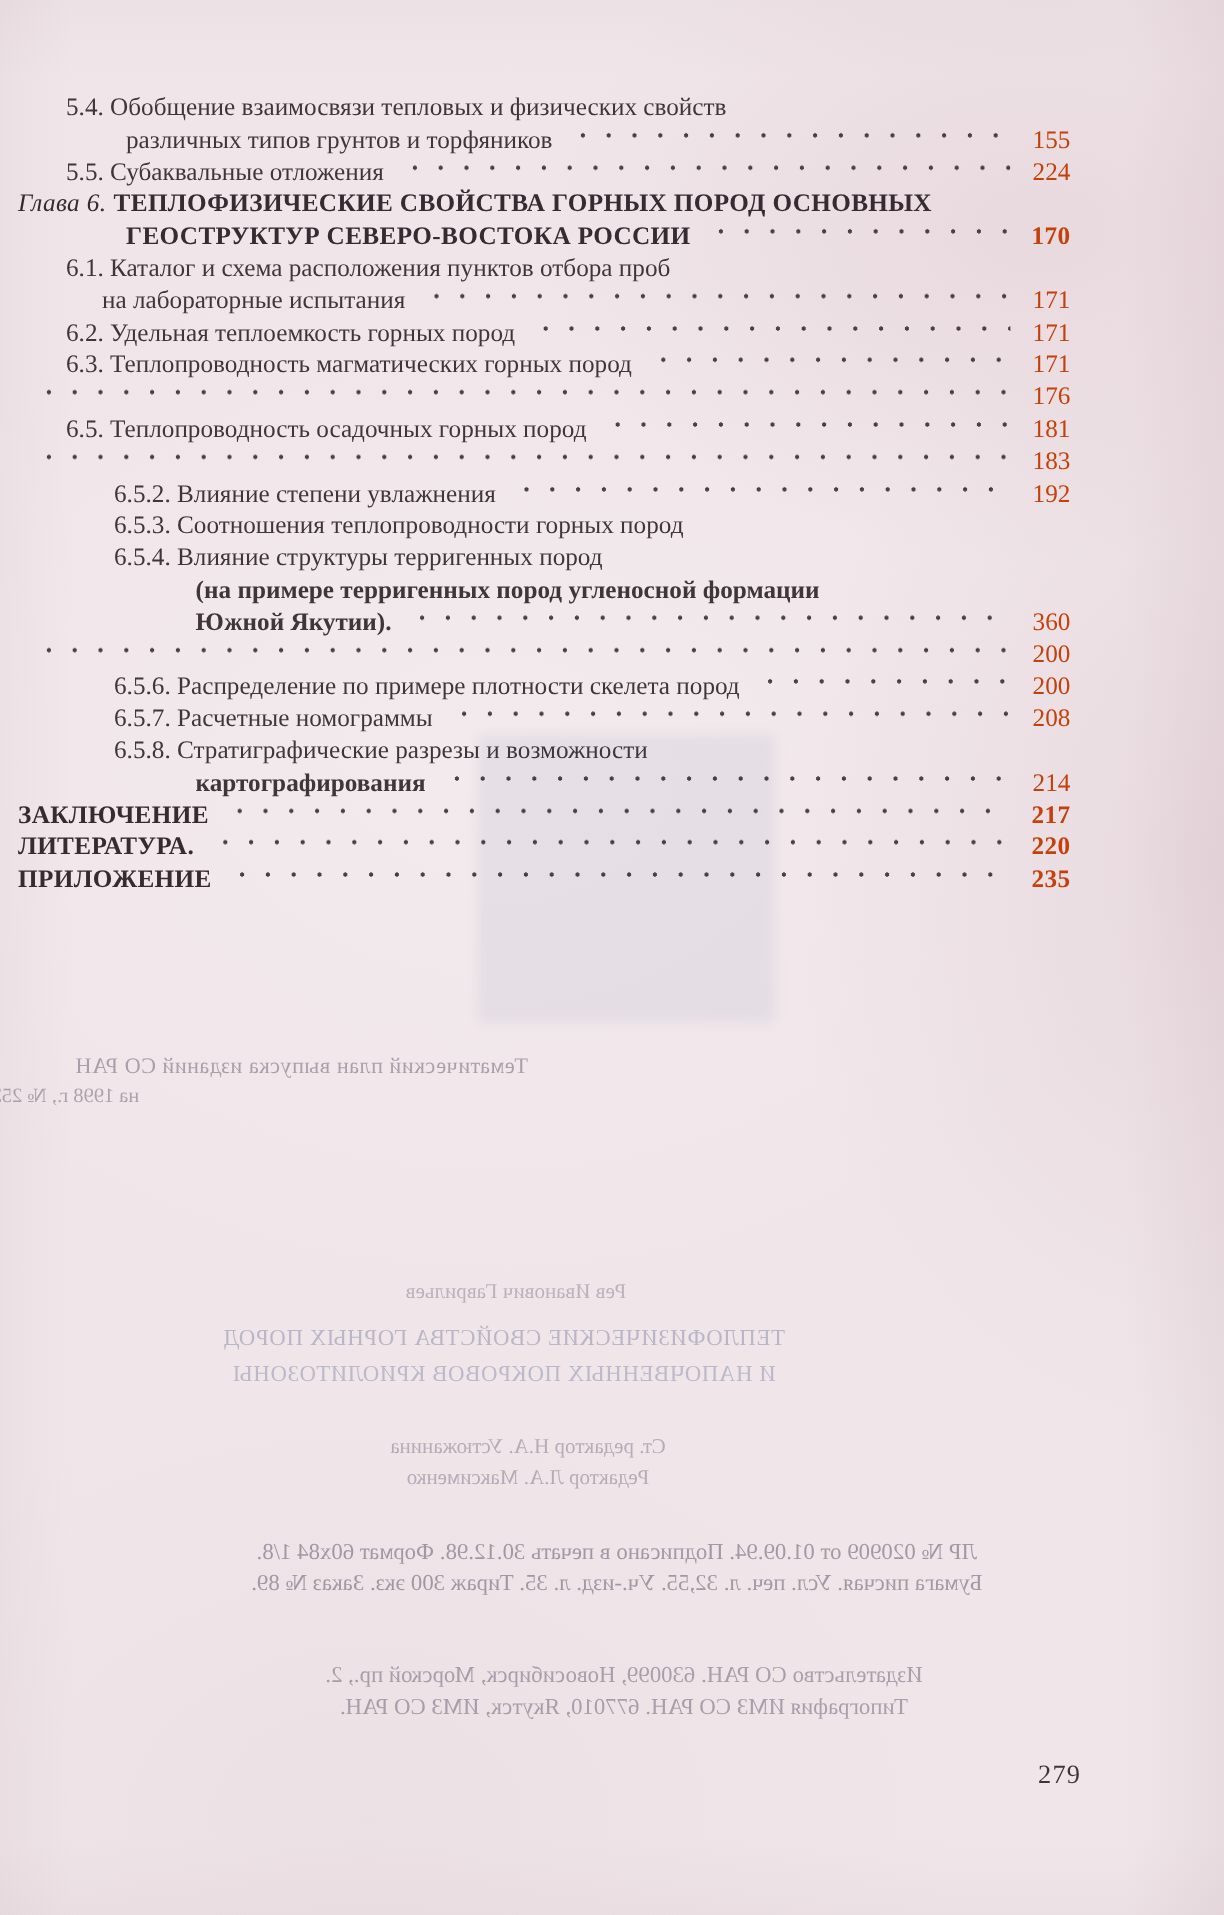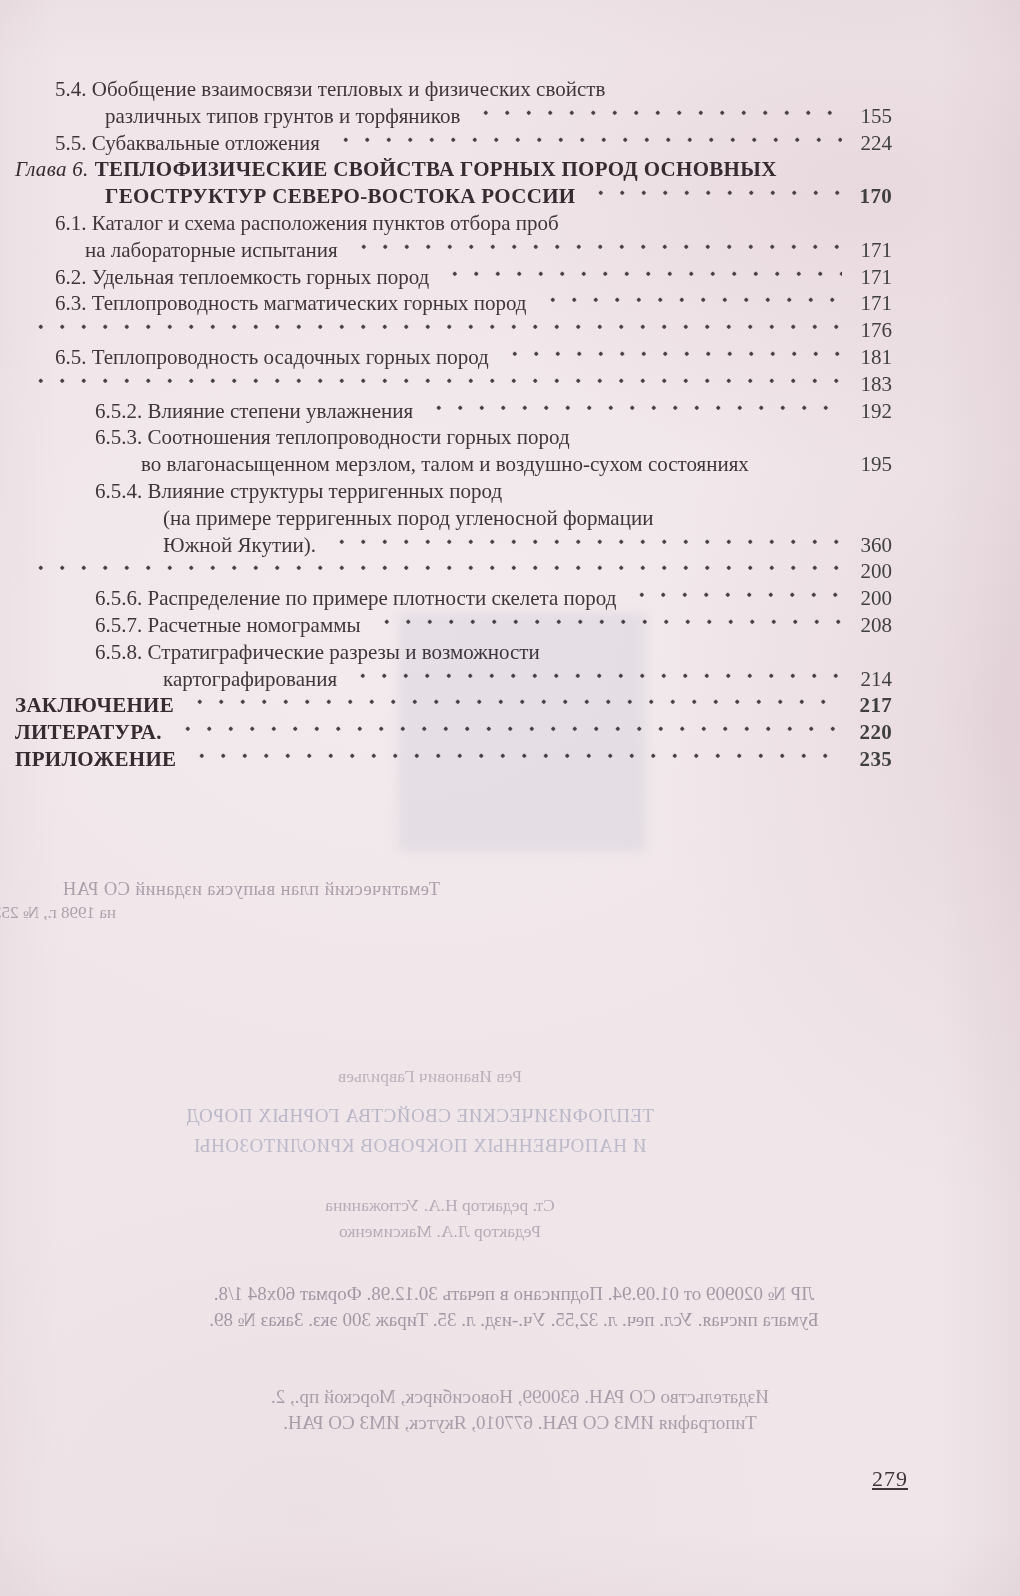--- a/index.html
+++ b/index.html
@@ -28,34 +28,34 @@
   .toc-row{display:flex;align-items:baseline;height:26.8px;white-space:nowrap;}
   .toc-row .entry-text{flex:0 0 auto;}
   .toc-row.bold{font-weight:bold;color:#362b31;letter-spacing:0.3px;}
   .chapter-prefix{font-style:italic;font-weight:normal;margin-right:6px;}
   .ind-i0{padding-left:0;}
   .ind-i1{padding-left:40px;}
   .ind-i1b{padding-left:70px;}
   .ind-i2{padding-left:90px;}
   .ind-i3{padding-left:80px;}
   .ind-i4{padding-left:126px;}
-  .ind-i5{padding-left:148px;}
+  .ind-i5{padding-left:148px;font-weight:bold;}
   .dots{
     flex:1 1 auto;align-self:stretch;margin-left:9px;margin-right:2px;
     background-image:radial-gradient(circle, #483f45 1.6px, rgba(72,63,69,0) 1.9px);
     background-size:21.5px 22px;background-repeat:repeat-x;
     background-position:6px calc(100% - 6px);
   }
   .spacer{flex:1 1 auto;}
-  .pagenum{flex:0 0 48px;text-align:right;color:#404040;}
+  .pagenum{flex:0 0 48px;text-align:right;color:#c2410c;}
 
   
   .folio{
-    position:absolute;left:858px;top:1466px;width:50px;text-align:right;
-    font-size:22px;color:#3f363b;letter-spacing:1px;text-decoration:underline;
+    position:absolute;left:858px;top:1466px;width:50px;text-align:center;
+    font-size:22px;color:#3f363b;letter-spacing:1px;
   }
 
   
   .ghost{
     position:absolute;transform:scaleX(-1);white-space:nowrap;
     filter:blur(0.6px);pointer-events:none;
   }
   .g-plan1{left:6px;top:879px;width:434px;font-size:18.5px;text-align:left;color:rgba(108,92,112,0.52);letter-spacing:0.4px;}
   .g-plan2{left:6px;top:903px;width:110px;font-size:17px;text-align:left;color:rgba(108,92,112,0.50);}
   .g-author{left:300px;top:1066px;width:260px;font-size:17.5px;text-align:center;color:rgba(118,102,126,0.42);}
@@ -141,25 +141,20 @@
     <div class="toc-row">
     <span class="entry-text ind-i3"><span class="entry-main">6.5.2. Влияние степени увлажнения</span></span>
     <span class="filler dots"></span>
     <span class="pagenum">192</span>
   </div>
     <div class="toc-row">
     <span class="entry-text ind-i3"><span class="entry-main">6.5.3. Соотношения теплопроводности горных пород</span></span>
 
   </div>
     <div class="toc-row">
-    <span class="entry-text ind-i4"><span class="entry-main">во влагонасыщенном мерзлом, талом и воздушно-сухом состояниях</span></span>
-    <span class="filler spacer"></span>
-    <span class="pagenum">195</span>
-  </div>
-    <div class="toc-row">
     <span class="entry-text ind-i3"><span class="entry-main">6.5.4. Влияние структуры терригенных пород</span></span>
 
   </div>
     <div class="toc-row">
     <span class="entry-text ind-i5"><span class="entry-main">(на примере терригенных пород угленосной формации</span></span>
 
   </div>
     <div class="toc-row">
     <span class="entry-text ind-i5"><span class="entry-main">Южной Якутии).</span></span>
     <span class="filler dots"></span>

